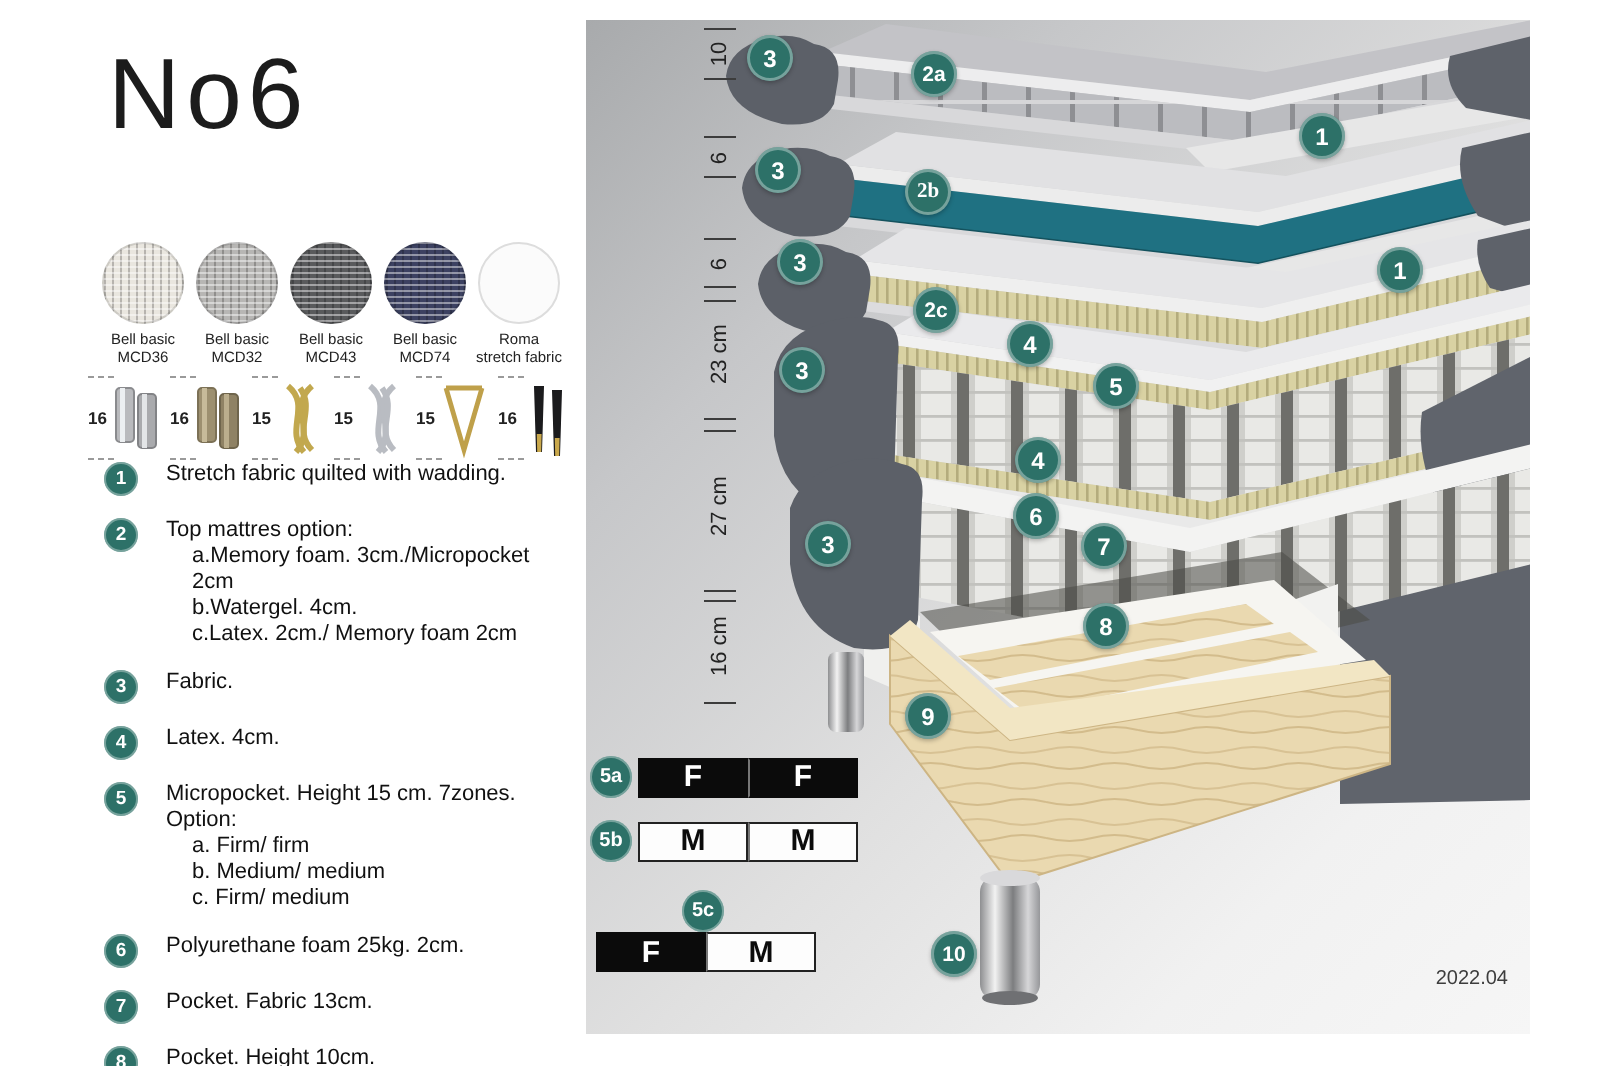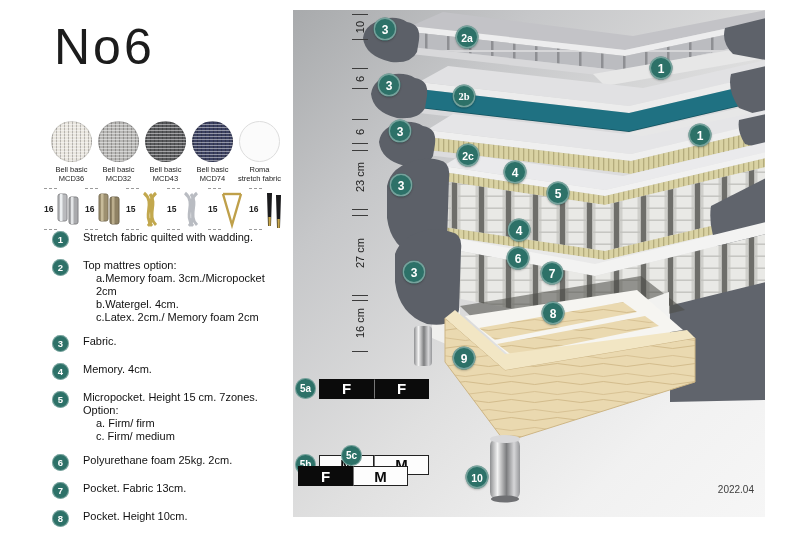--- a/index.html
+++ b/index.html
@@ -193,28 +193,29 @@
         </div>
         <div class="feature">
           <div class="feature-badge">3</div>
           <div class="feature-text">
             <div>Fabric.</div>
           </div>
         </div>
         <div class="feature">
           <div class="feature-badge">4</div>
           <div class="feature-text">
-            <div>Memory. 4cm.</div>
+            <div>Latex. 4cm.</div>
           </div>
         </div>
         <div class="feature">
           <div class="feature-badge">5</div>
           <div class="feature-text">
             <div>Micropocket. Height 15 cm. 7zones. Option:</div>
             <div class="feature-sub">a. Firm/ firm</div>
+            <div class="feature-sub">b. Medium/ medium</div>
             <div class="feature-sub">c. Firm/ medium</div>
           </div>
         </div>
         <div class="feature">
           <div class="feature-badge">6</div>
           <div class="feature-text">
             <div>Polyurethane foam 25kg. 2cm.</div>
           </div>
         </div>
         <div class="feature">
@@ -386,21 +387,21 @@
         <div class="badge small-text" style="left: 184px; top: 467px;">10</div>
       </div>
     <div id="firmness">
         <div class="firm-row" style="top: 368px;">
           <div class="firm-badge">5a</div>
           <div class="firm-bar">
             <div class="firm-cell black">F</div>
             <div class="firm-cell black">F</div>
           </div>
         </div>
-        <div class="firm-row" style="top: 400px; margin-top: 44px;">
+        <div class="firm-row" style="top: 400px;">
           <div class="firm-badge">5b</div>
           <div class="firm-bar">
             <div class="firm-cell white">M</div>
             <div class="firm-cell white">M</div>
           </div>
         </div>
         <div class="firm-row" style="top: 435px; flex-direction: column;">
           <div class="firm-badge">5c</div>
           <div class="firm-bar">
             <div class="firm-cell black">F</div>

